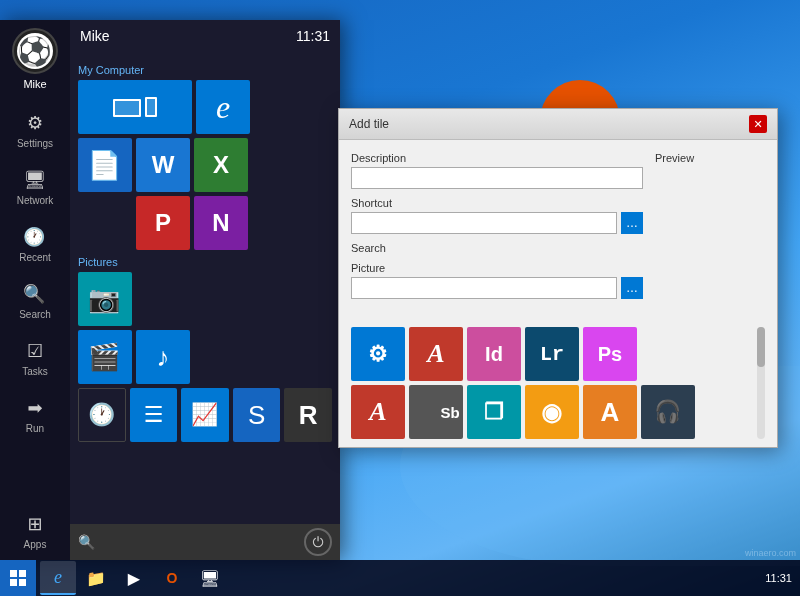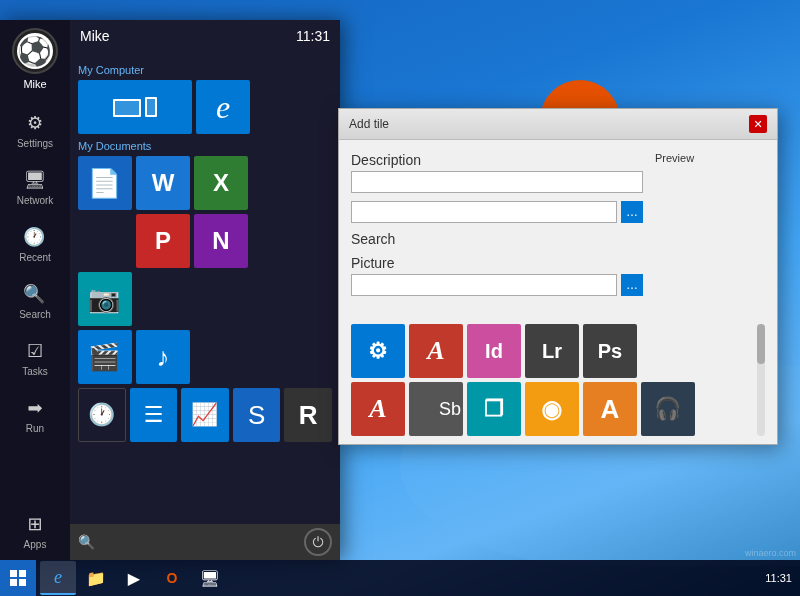--- a/index.html
+++ b/index.html
@@ -319,21 +319,21 @@
 
     .dialog-form {
       flex: 1;
     }
 
     .form-group {
       margin-bottom: 8px;
     }
 
     .form-label {
-      font-size: 14px;
+      font-size: 11px;
       color: #333;
       display: block;
       margin-bottom: 3px;
     }
 
     .form-input {
       width: 100%;
       height: 22px;
       border: 1px solid #aaa;
       background: white;
@@ -629,21 +629,20 @@
                 <div style="width:12px;height:20px;border:2px solid white;border-radius:1px;background:rgba(255,255,255,0.2);"></div>
               </div>
             </div>
           </div>
 
           <div class="tile tile-sm tile-blue">
             <span class="ie-icon" style="font-size:32px;color:white;font-style:italic;font-family:serif;">e</span>
           </div>
         </div>
 
-        <div class="tile-section-label">My Documents</div>
         <div class="tiles-row">
           <div class="tile tile-sm tile-blue" style="background:#1565c0;">
             <span style="font-size:28px;color:white;">📄</span>
           </div>
           <div class="tile tile-sm" style="background:#1976d2;">
             <span class="office-tile" style="color:white;font-size:24px;font-weight:bold;">W</span>
           </div>
           <div class="tile tile-sm" style="background:#2e7d32;">
             <span class="office-tile" style="color:white;font-size:24px;font-weight:bold;">X</span>
           </div>
@@ -651,20 +650,21 @@
         <div class="tiles-row">
           <div style="width:54px;height:4px;"></div>
           <div class="tile tile-sm" style="background:#c62828;">
             <span class="office-tile" style="color:white;font-size:24px;font-weight:bold;">P</span>
           </div>
           <div class="tile tile-sm" style="background:#7b1fa2;">
             <span class="office-tile" style="color:white;font-size:24px;font-weight:bold;">N</span>
           </div>
         </div>
 
+        <div class="tile-section-label">Pictures</div>
         <div class="tiles-row">
           <div class="tile tile-sm tile-blue" style="background:#0097a7;">
             <span style="font-size:26px;color:white;">📷</span>
           </div>
         </div>
         <div class="tiles-row">
           <div class="tile tile-sm tile-blue" style="background:#0078d4;">
             <span style="font-size:26px;color:white;">🎬</span>
           </div>
           <div class="tile tile-sm tile-blue" style="background:#0078d4;">
@@ -704,20 +704,21 @@
       <div class="dialog-close-btn">✕</div>
     </div>
 
     <div class="dialog-body">
       <div class="dialog-form">
         <div class="form-group">
           <label class="form-label">Description</label>
           <input class="form-input" type="text" style="">
         </div>
         <div class="form-group">
+          <label class="form-label">Shortcut</label>
           <div class="shortcut-row">
             <input class="shortcut-input" type="text" style="">
             <button class="browse-btn">…</button>
           </div>
         </div>
         <div class="form-group">
           <label class="form-label">Search</label>
         </div>
         <div class="form-group">
           <label class="form-label">Picture</label>
@@ -738,33 +739,33 @@
         <div class="apps-row">
           <div class="app-icon blue">
             <span>⚙</span>
           </div>
           <div class="app-icon red">
             <span style="font-size:26px;font-weight:bold;font-style:italic;font-family:serif;">A</span>
           </div>
           <div class="app-icon" style="background:#cc4e9e;">
             <span style="font-size:20px;font-weight:bold;">Id</span>
           </div>
-          <div class="app-icon" style="background:#404040;">
+          <div class="app-icon" style="background:#0c4a6e;font-family:Liberation Mono, monospace;">
             <span style="font-size:20px;font-weight:bold;">Lr</span>
           </div>
-          <div class="app-icon" style="background:#404040;">
+          <div class="app-icon" style="background:#d946ef;">
             <span style="font-size:20px;font-weight:bold;">Ps</span>
           </div>
         </div>
         <div class="apps-row">
           <div class="app-icon" style="background:#c0392b;">
             <span style="font-size:26px;font-weight:bold;font-style:italic;font-family:serif;">A</span>
           </div>
           <div class="app-icon" style="background:#555;">
-            <span style="font-size:18px;font-weight:normal;margin-left:28px;">Sb</span>
+            <span style="font-size:15px;font-weight:bold;margin-left:28px;">Sb</span>
           </div>
           <div class="app-icon" style="background:#0097a7;">
             <span style="font-size:22px;">❐</span>
           </div>
           <div class="app-icon" style="background:#f39c12;">
             <span style="font-size:24px;">◉</span>
           </div>
           <div class="app-icon" style="background:#e67e22;">
             <span style="font-size:26px;font-weight:bold;">A</span>
           </div>

